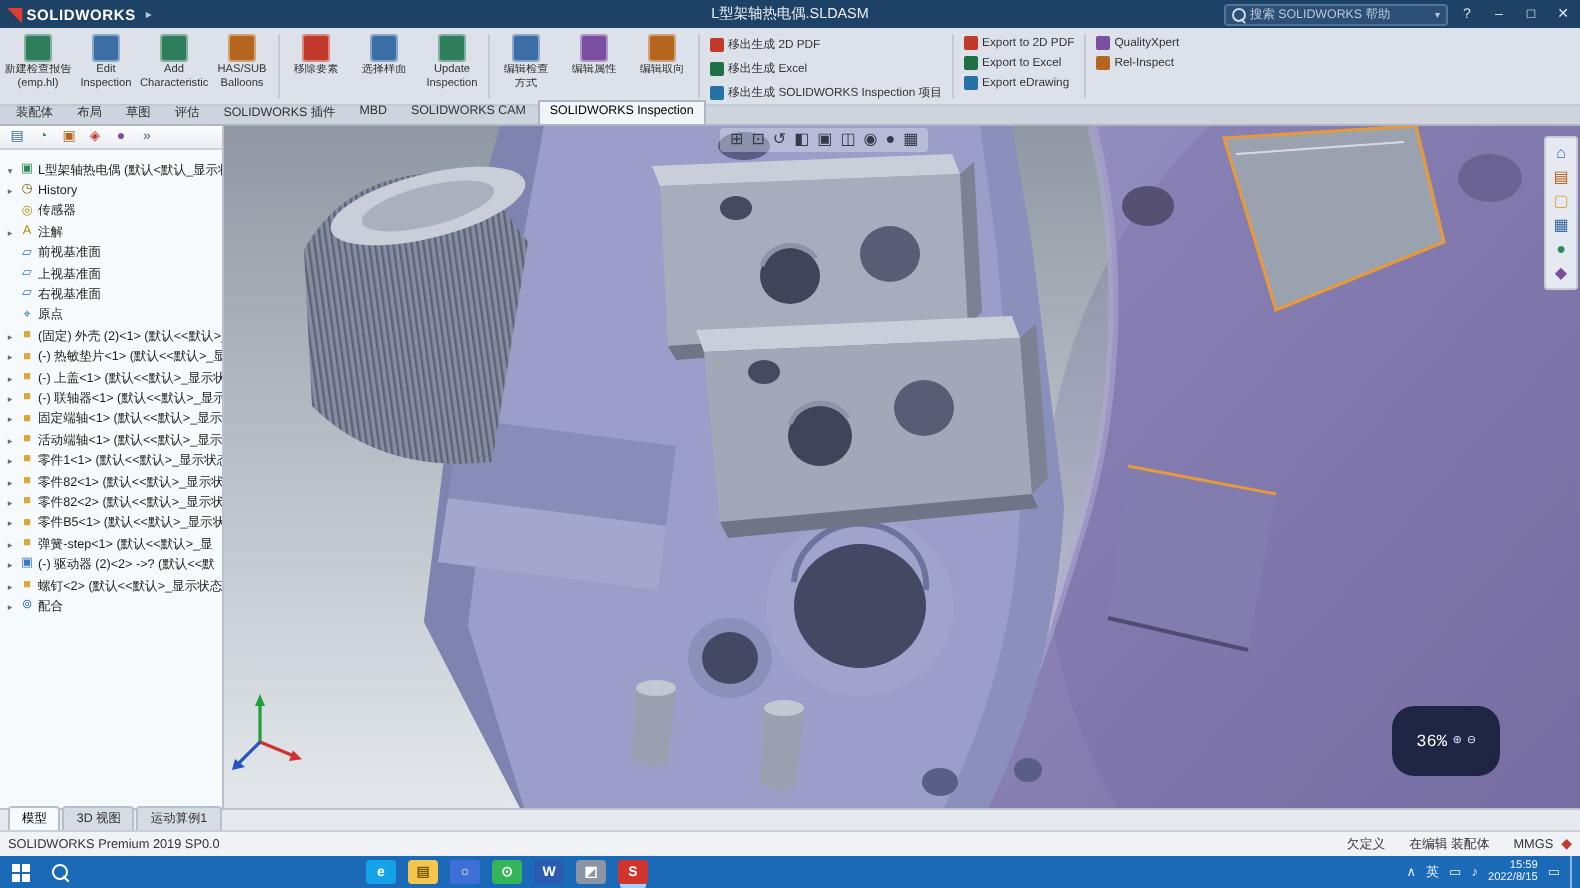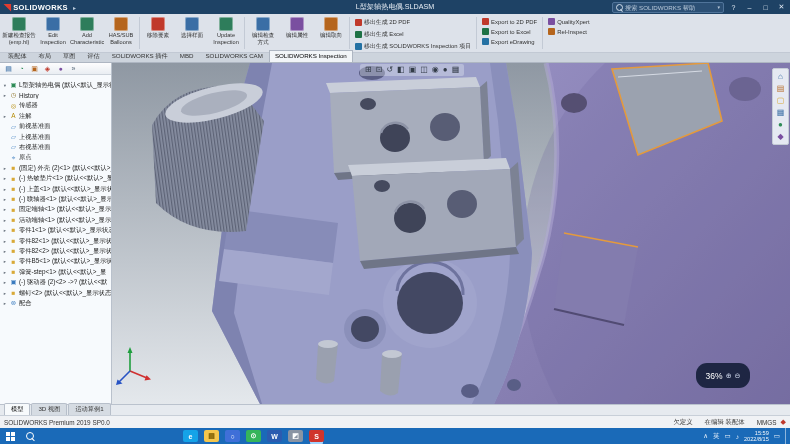--- a/index.html
+++ b/index.html
@@ -48,21 +48,21 @@
   .arr{width:6px;flex:0 0 6px;font-size:4.6px;color:#66707c;text-align:center;}
   .ticon{width:7px;flex:0 0 7px;font-size:6.4px;line-height:1;text-align:center;}
   .tlabel{overflow:hidden;white-space:nowrap;}
 
   
   .viewport{position:absolute;left:112px;top:0;right:0;height:100%;overflow:hidden;}
   .viewport svg{position:absolute;inset:0;display:block;}
   .hud{position:absolute;left:248px;top:1px;display:flex;gap:4px;padding:1px 5px;background:rgba(236,241,246,.35);border-radius:2px;font-size:8px;color:#333c48;z-index:5;}
   .hud span{line-height:10px;}
   .right-tools{position:absolute;right:1px;top:5px;width:17px;display:flex;flex-direction:column;gap:3px;align-items:center;background:rgba(241,245,249,.9);border:1px solid #c5ccd6;border-radius:2px;padding:3px 0;font-size:8px;z-index:5;}
-  .zoom-badge{position:absolute;right:40px;bottom:16px;height:25px;min-width:54px;background:rgba(17,27,53,.88);border-radius:11px;color:#fff;display:flex;align-items:center;justify-content:center;gap:3px;font-size:8.5px;z-index:5;padding:0 6px;}
+  .zoom-badge{position:absolute;right:40px;bottom:16px;height:35px;min-width:54px;background:rgba(17,27,53,.88);border-radius:11px;color:#fff;display:flex;align-items:center;justify-content:center;gap:3px;font-size:8.5px;z-index:5;padding:0 6px;font-family:Liberation Mono, monospace;}
   .zb-ic{font-size:7px;color:#cdd6ea;}
 
   
   .panel-tabs{position:absolute;left:0;top:404px;width:100%;height:11px;background:#e6eaef;border-top:1px solid #bac2cd;display:flex;align-items:flex-end;padding-left:4px;gap:1px;z-index:25;}
   .ptab{font-size:6.2px;color:#333;padding:1px 6px;background:#d6dce3;border:1px solid #b7bfca;border-bottom:none;border-radius:2px 2px 0 0;white-space:nowrap;}
   .ptab.active{background:#f7fafc;color:#000;}
 
   
   .statusbar{position:absolute;left:0;top:415px;width:100%;height:13px;background:#f0f2f5;border-top:1px solid #c8cfd8;display:flex;align-items:center;font-size:6.4px;color:#333;padding:0 4px;z-index:25;}
   #sb-right{margin-left:auto;display:flex;gap:12px;align-items:center;}

